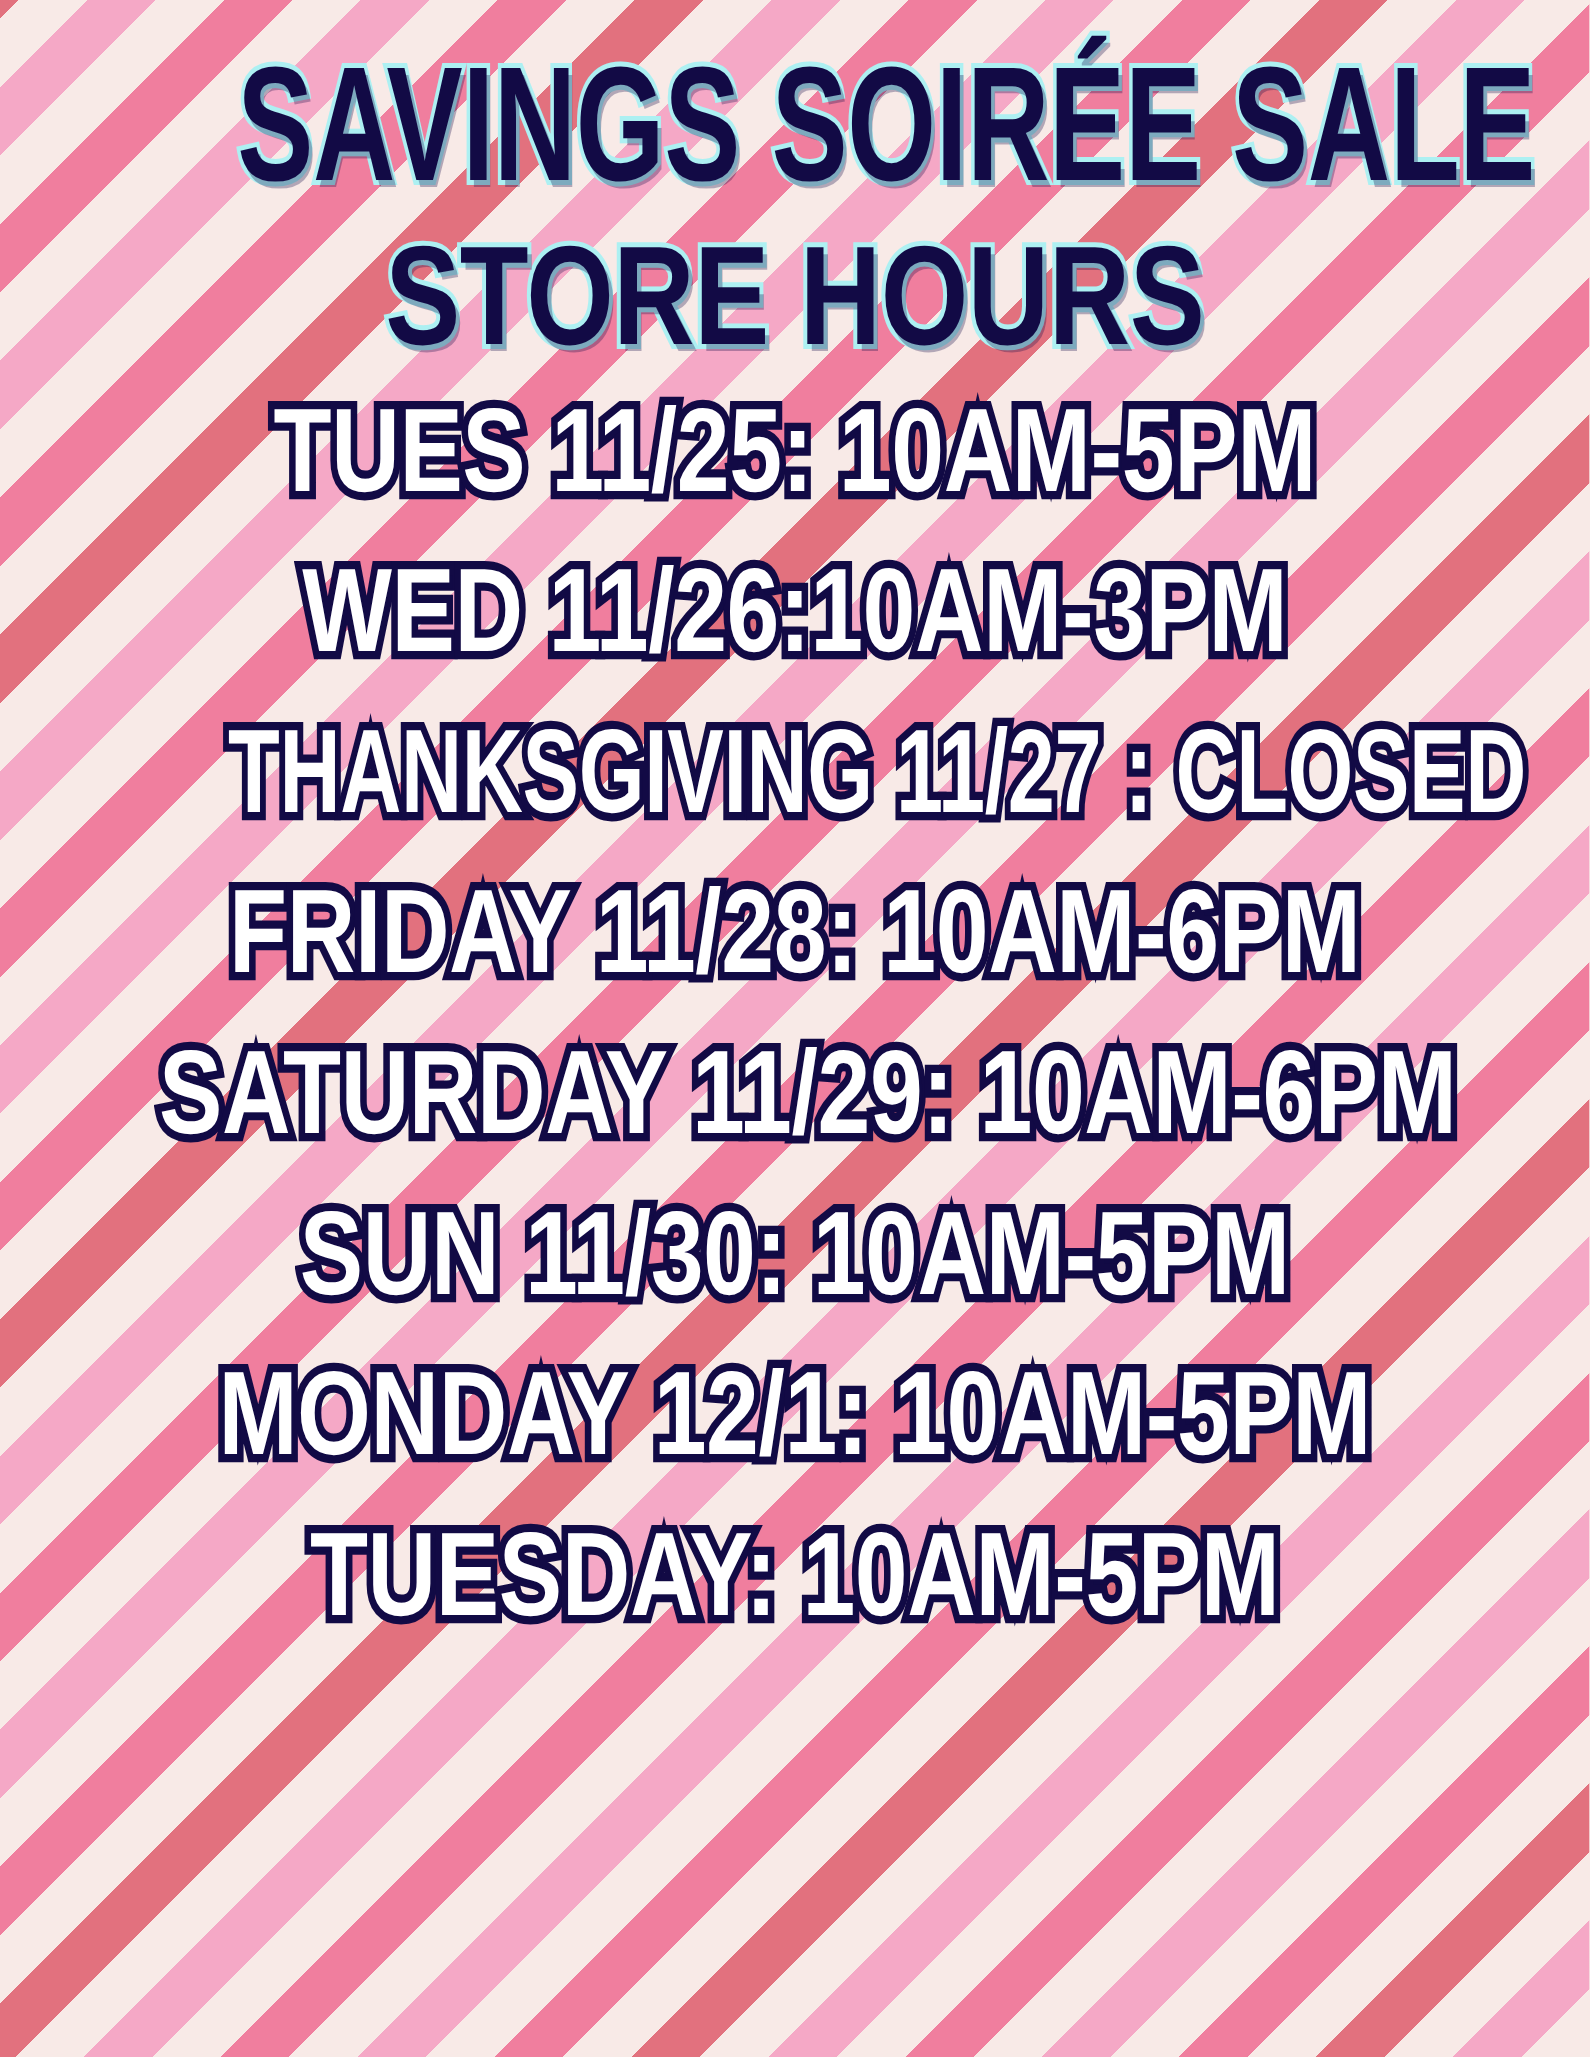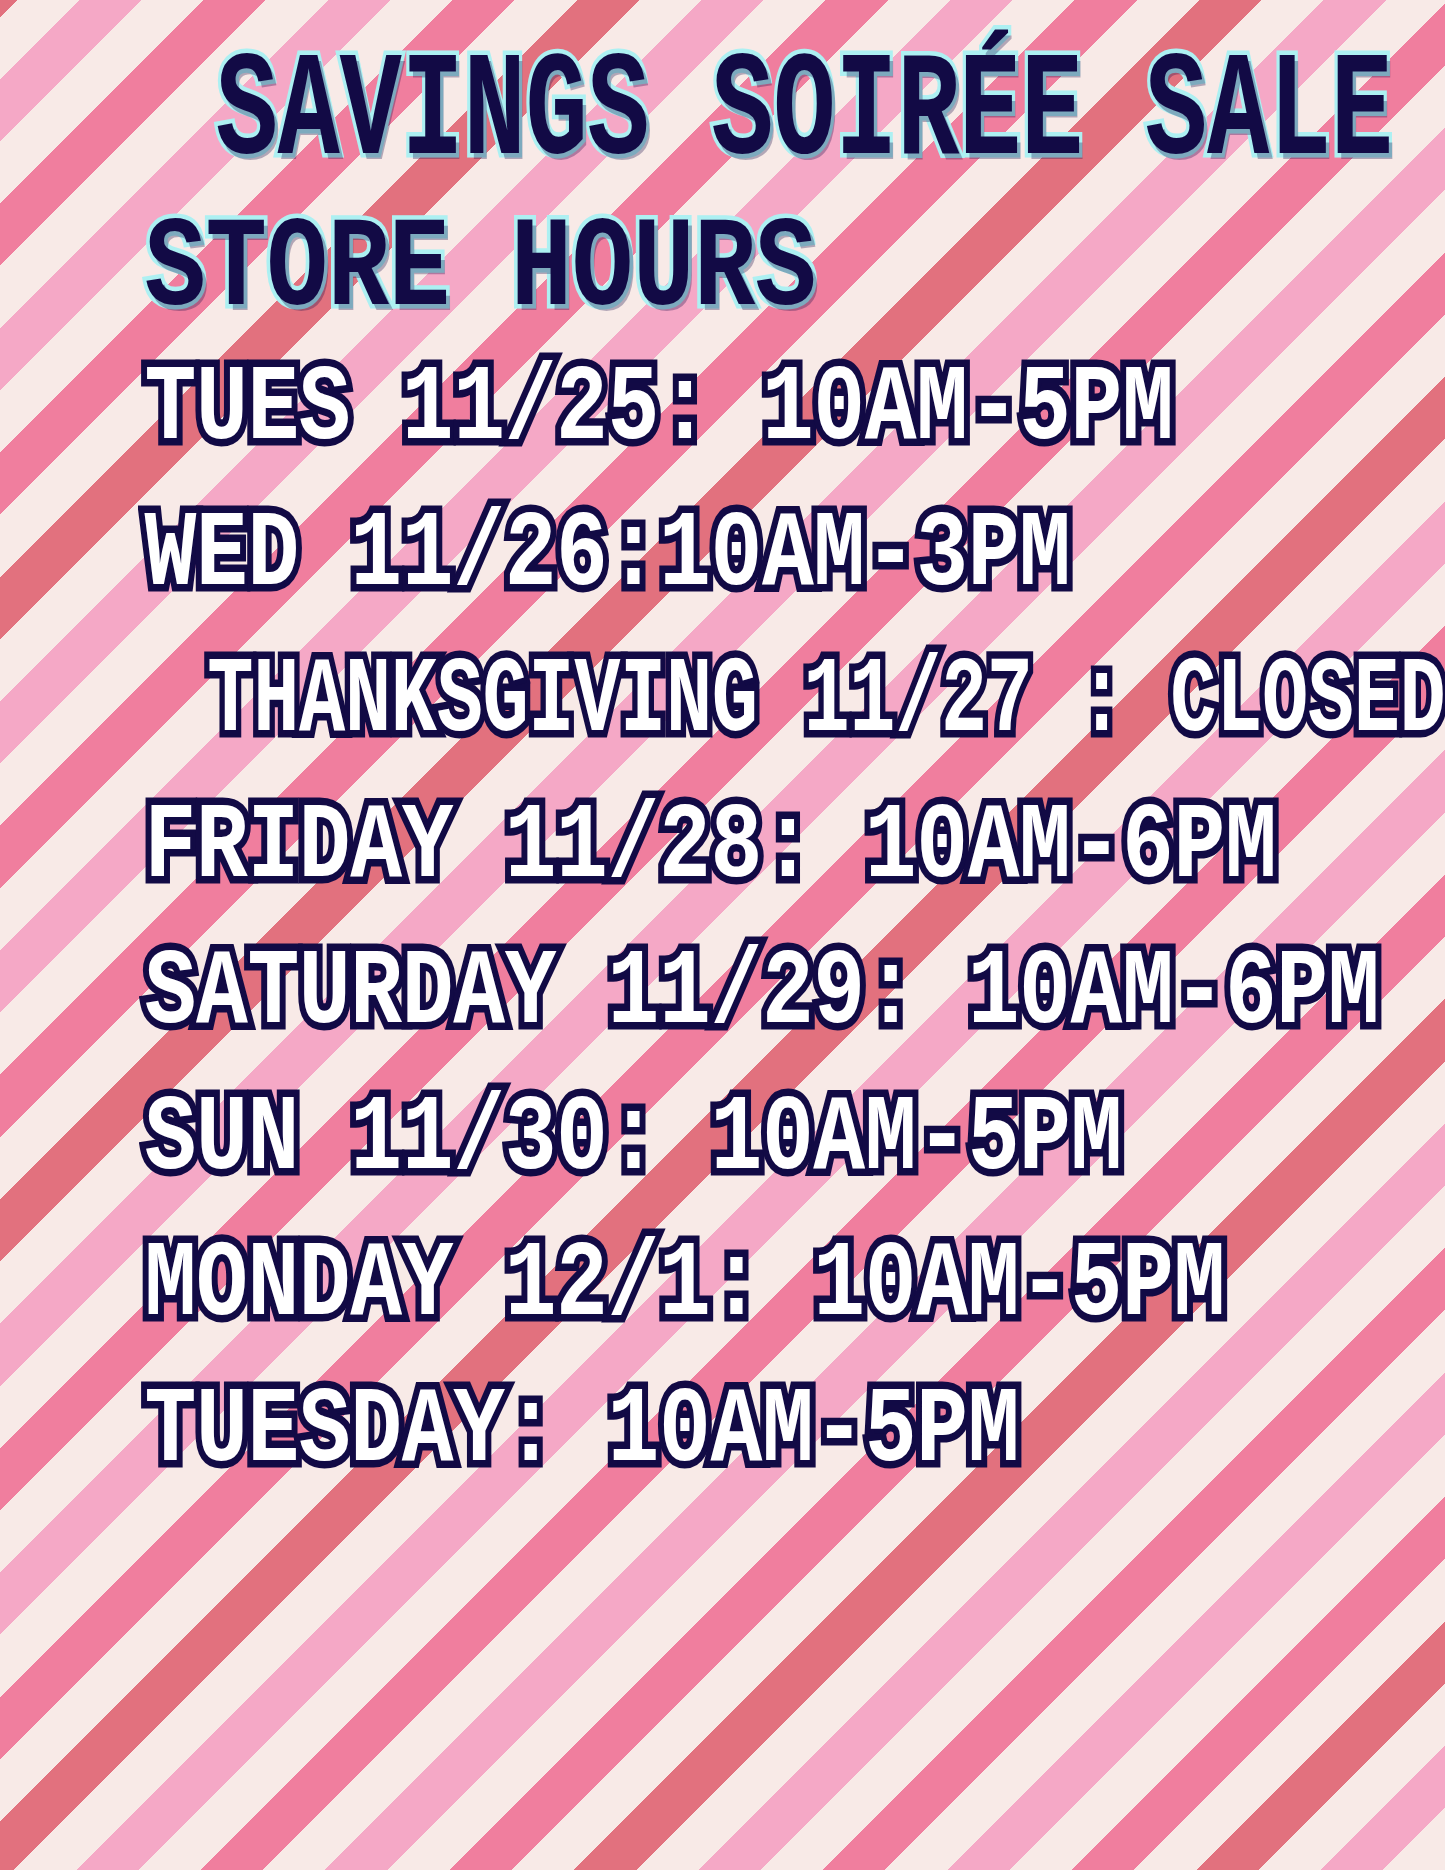--- a/index.html
+++ b/index.html
@@ -44,22 +44,21 @@
     );
   }
 
   
   #content {
     position: absolute;
     inset: 0;
     display: flex;
     flex-direction: column;
     align-items: center;
-    text-align: left;
-    font-family: Liberation Mono, monospace;
+    text-align: center;
   }
 
   .heading, .hour-line {
     width: 100%;
     text-transform: uppercase;
     white-space: nowrap;
     font-weight: 700;
     font-stretch: condensed;
     transform: scaleX(0.80);
     transform-origin: center center;

